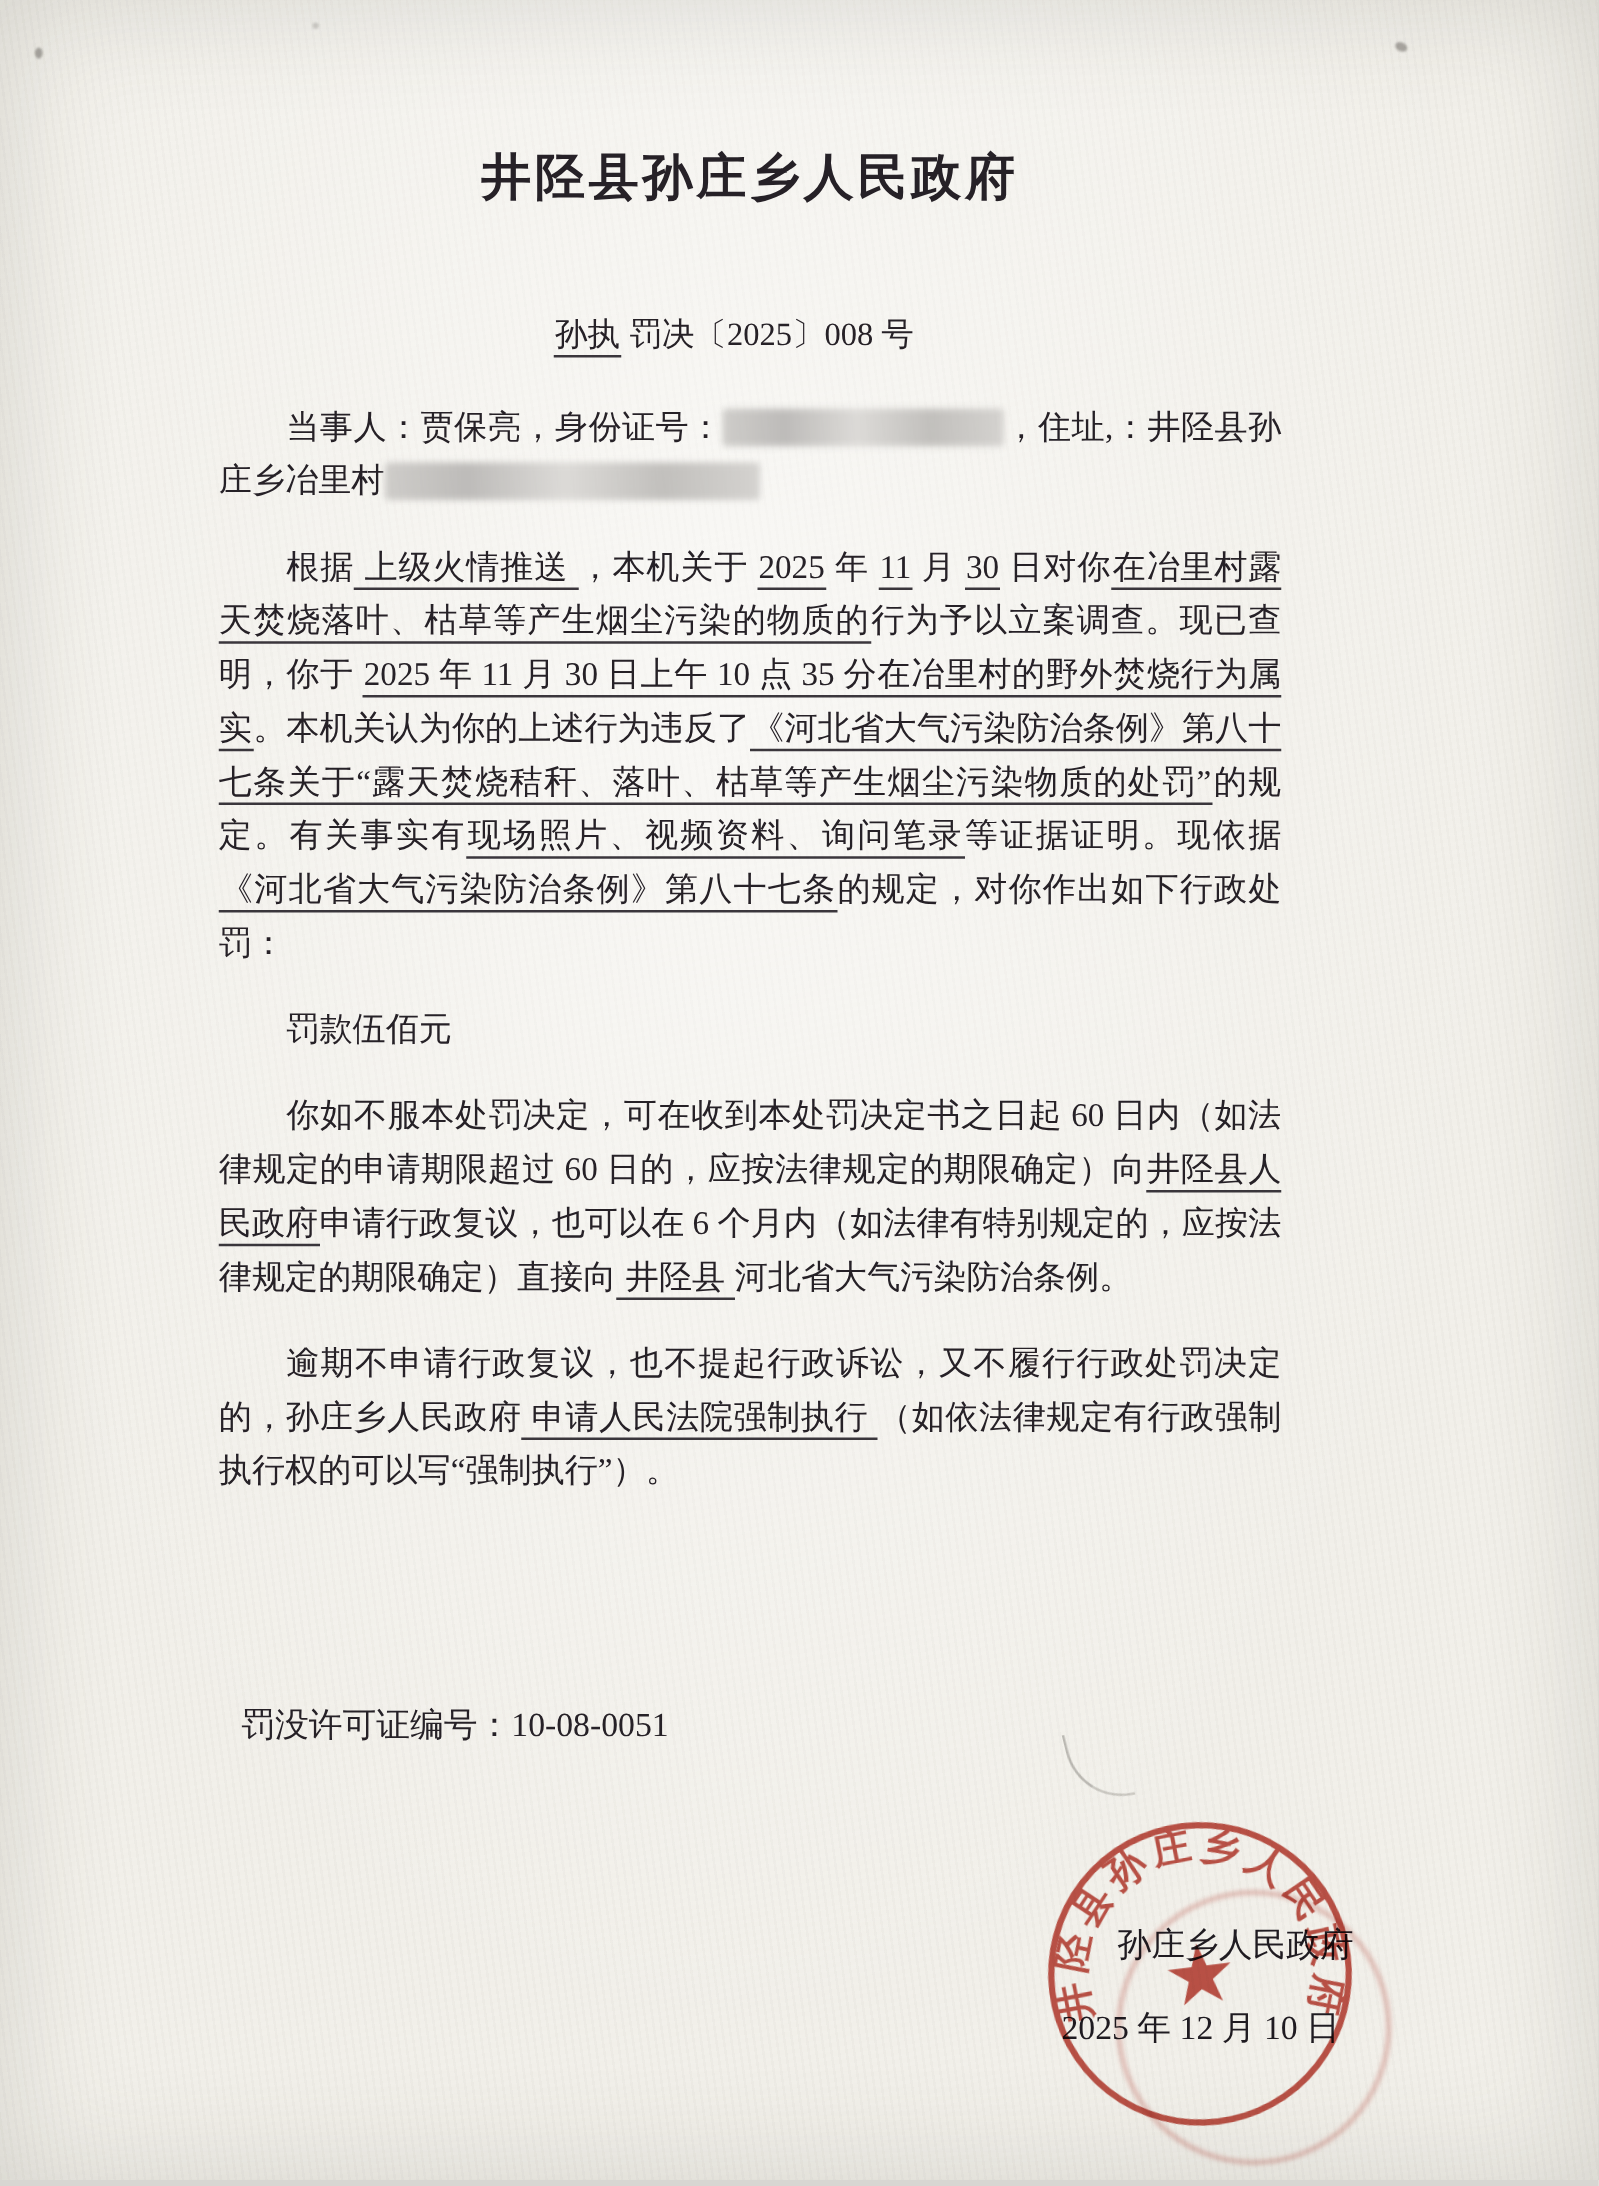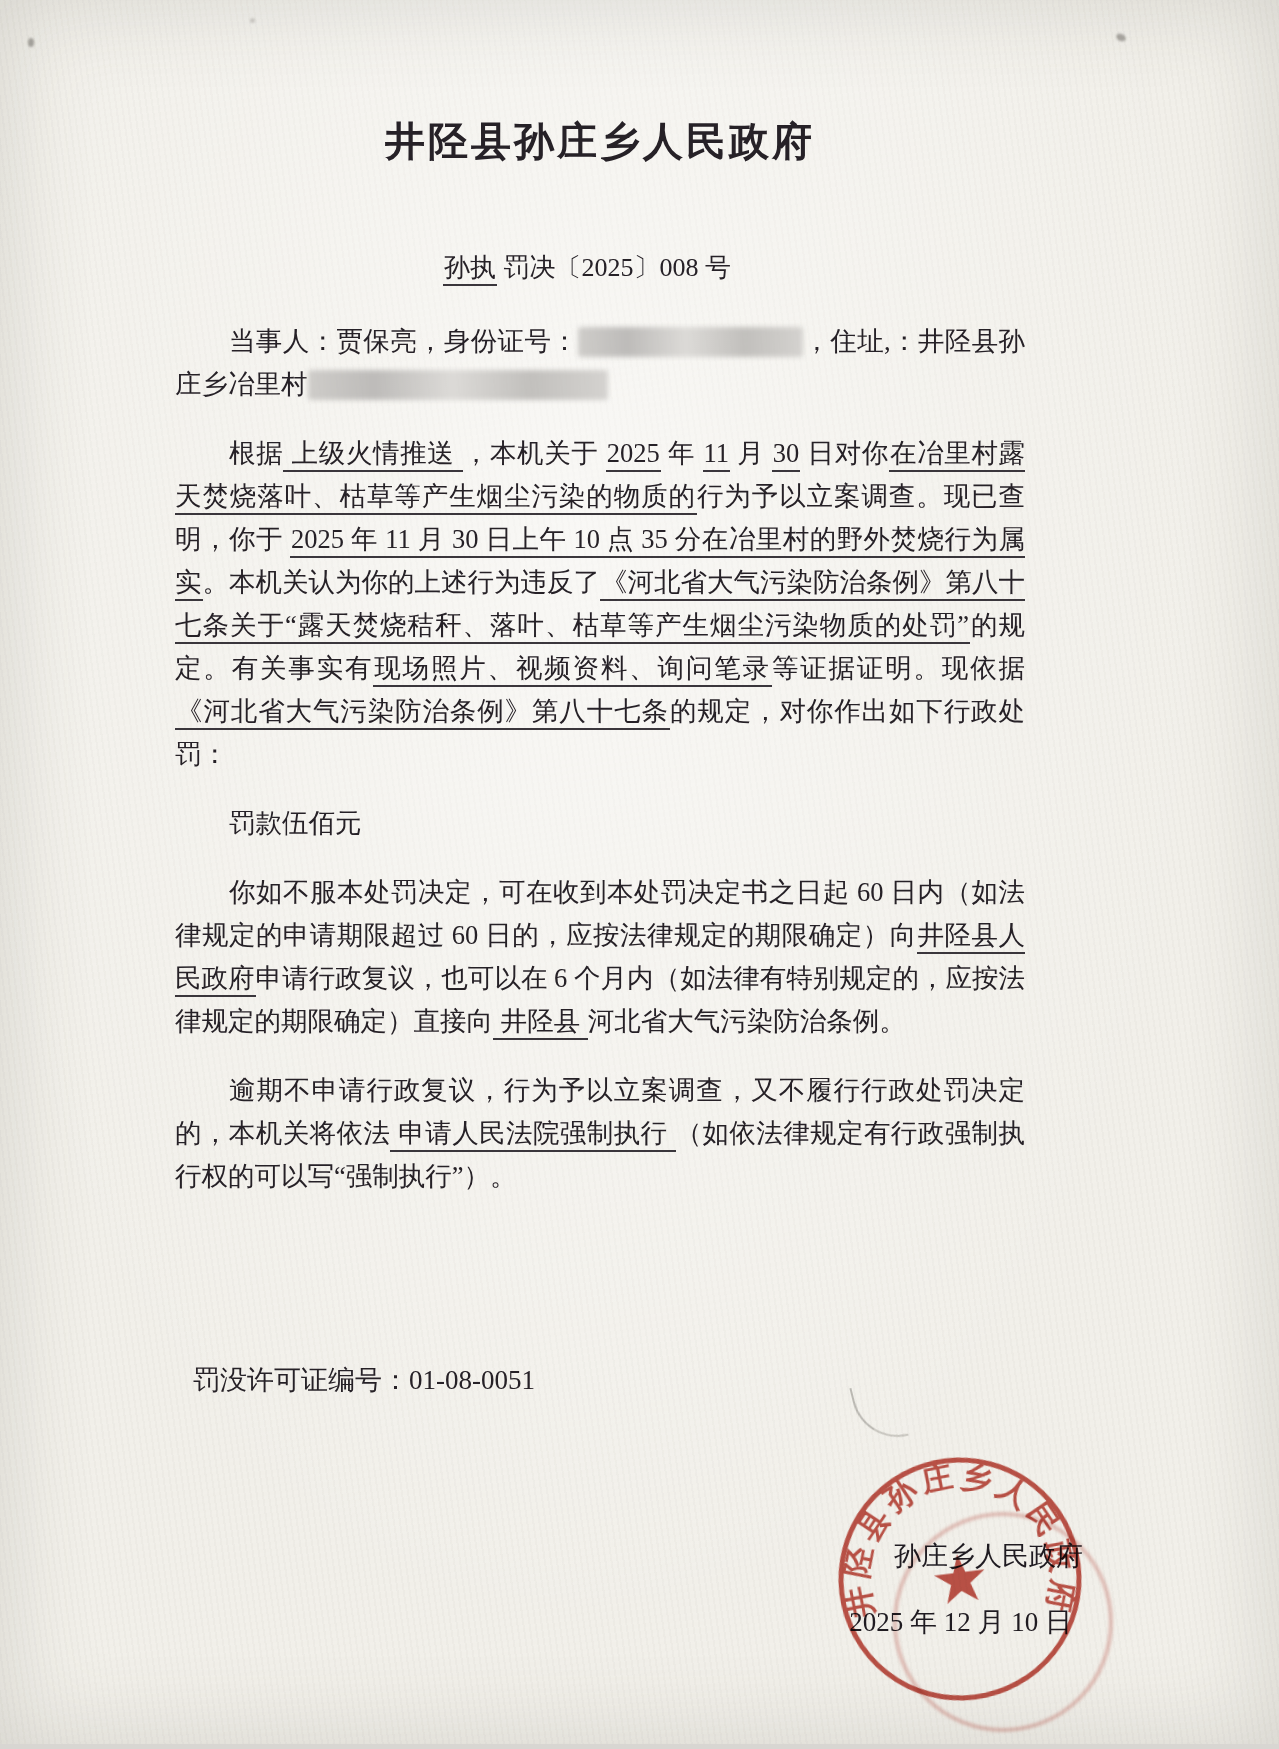--- a/index.html
+++ b/index.html
@@ -91,24 +91,24 @@
   <div class="doc-title">井陉县孙庄乡人民政府</div>
 
 
   <div class="doc-no"><span class="u">孙执</span><span> 罚决〔2025〕008 号</span></div>
 
   <div class="content">
       <p class="para indent"><span>当事人：贾保亮，身份证号：</span><span class="redact" style="width: 225px;"></span><span>，住址,：井陉县孙庄乡冶里村</span><span class="redact" style="width: 300px;"></span></p>
       <p class="para indent"><span>根据</span><span class="u"> 上级火情推送 </span><span>，本机关于 </span><span class="u">2025</span><span> 年 </span><span class="u">11</span><span> 月 </span><span class="u">30</span><span> 日对你</span><span class="u">在冶里村露天焚烧落叶、枯草等产生烟尘污染的物质的</span><span>行为予以立案调查。现已查明，你于 </span><span class="u">2025 年 11 月 30 日上午 10 点 35 分在冶里村的野外焚烧行为属实</span><span>。本机关认为你的上述行为违反了</span><span class="u">《河北省大气污染防治条例》第八十七条关于“露天焚烧秸秆、落叶、枯草等产生烟尘污染物质的处罚”</span><span>的规定。有关事实有</span><span class="u">现场照片、视频资料、询问笔录</span><span>等证据证明。现依据</span><span class="u">《河北省大气污染防治条例》第八十七条</span><span>的规定，对你作出如下行政处罚：</span></p>
       <p class="para indent"><span>罚款伍佰元</span></p>
       <p class="para indent"><span>你如不服本处罚决定，可在收到本处罚决定书之日起 60 日内（如法律规定的申请期限超过 60 日的，应按法律规定的期限确定）向</span><span class="u">井陉县人民政府</span><span>申请行政复议，也可以在 6 个月内（如法律有特别规定的，应按法律规定的期限确定）直接向</span><span class="u"> 井陉县 </span><span>河北省大气污染防治条例。</span></p>
-      <p class="para indent"><span>逾期不申请行政复议，行为予以立案调查，又不履行行政处罚决定的，本机关将依法</span><span class="u"> 申请人民法院强制执行 </span><span>（如依法律规定有行政强制执行权的可以写“强制执行”）。</span></p>
+      <p class="para indent"><span>逾期不申请行政复议，也不提起行政诉讼，又不履行行政处罚决定的，孙庄乡人民政府</span><span class="u"> 申请人民法院强制执行 </span><span>（如依法律规定有行政强制执行权的可以写“强制执行”）。</span></p>
     </div>
 
-  <div class="license-line">罚没许可证编号：01-08-0051</div>
+  <div class="license-line">罚没许可证编号：10-08-0051</div>
 
   <div class="pencil-mark"></div>
 
   <div class="seal-issuer">孙庄乡人民政府</div>
 
   <div class="seal-date">2025 年 12 月 10 日</div>
 
   <div class="stamp-ring-ghost"></div>
 
   <svg class="stamp" viewBox="0 0 254 254" width="254" height="254">

